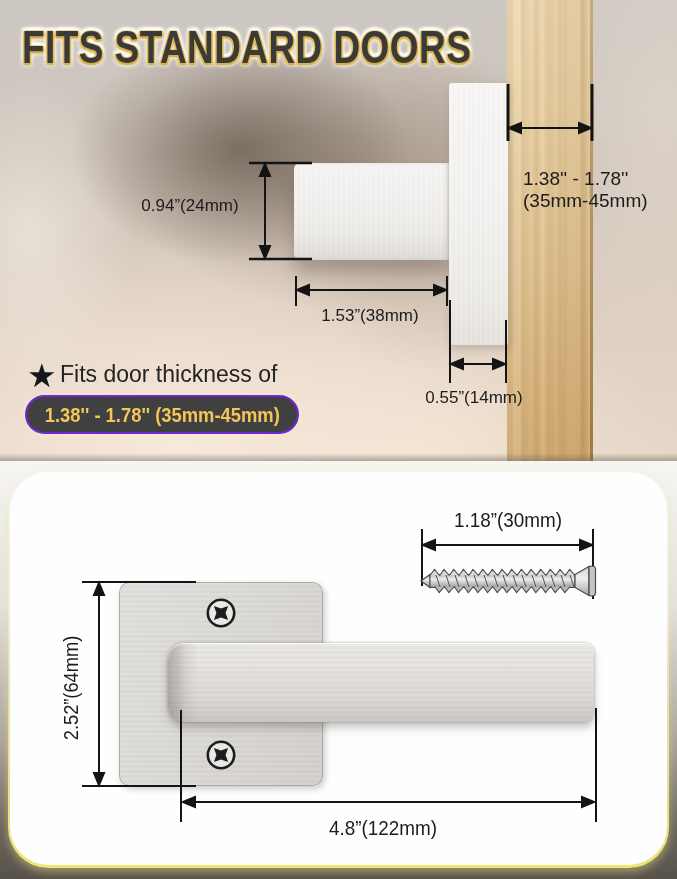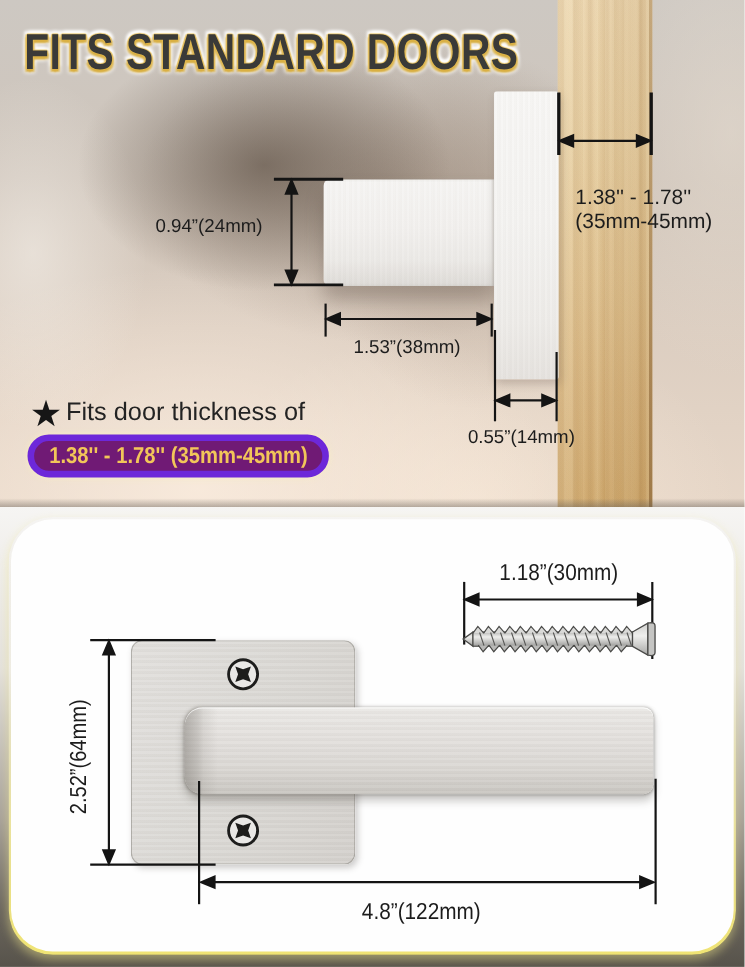--- a/index.html
+++ b/index.html
@@ -93,22 +93,22 @@
     <path d="M505,364 L493,359 L493,369 Z"></path>
   </g>
 
   <text x="474" y="403" font-size="17" text-anchor="middle" fill="#1c1c1c">0.55”(14mm)</text>
 </svg>
 
 <div class="abs" id="star" style="left:27px;top:356px;font-size:33px;color:#161616;">★</div>
 
 <div class="abs" style="left:60px;top:361px;font-size:23px;color:#232323;">Fits door thickness of</div>
 
-<div class="abs" id="pill" style="left:25px;top:395px;width:274px;height:39px;border-radius:20px;background:#701a75;
-  border:6px solid #6d28d9; box-sizing:border-box; box-shadow:0 0 6px rgba(250,240,190,0.8);
+<div class="abs" id="pill" style="left:25px;top:395px;width:274px;height:39px;border-radius:20px;background:#404040;
+  border:2px solid #6d28d9; box-sizing:border-box; box-shadow:0 0 6px rgba(250,240,190,0.8);
   display:flex;align-items:center;justify-content:center;">
   <span style="font-size:21px;font-weight:bold;color:#f2c659;white-space:nowrap;transform:scaleX(0.875);">1.38'' - 1.78'' (35mm-45mm)</span>
 </div>
 
 <div class="abs" id="lower" style="left:0;top:461px;width:677px;height:418px;background:linear-gradient(180deg,#f6f5f3 0%,#e4e1dc 35%,#a8a299 68%,#6b665d 88%,#57534b 100%);"></div>
 
 <div class="abs" id="card" style="left:8px;top:470px;width:661px;height:398px;border-radius:40px;
   background:linear-gradient(180deg, rgba(255,255,255,0.0) 0%, rgba(252,250,235,0.45) 35%, rgba(246,238,160,0.85) 70%, rgba(240,228,116,1) 100%);padding:0;
   box-shadow:0 4px 9px rgba(240,230,140,0.45);">
   <div style="position:absolute;left:2px;top:2px;right:2px;bottom:3px;border-radius:38px;background:#fefefe;"></div>

